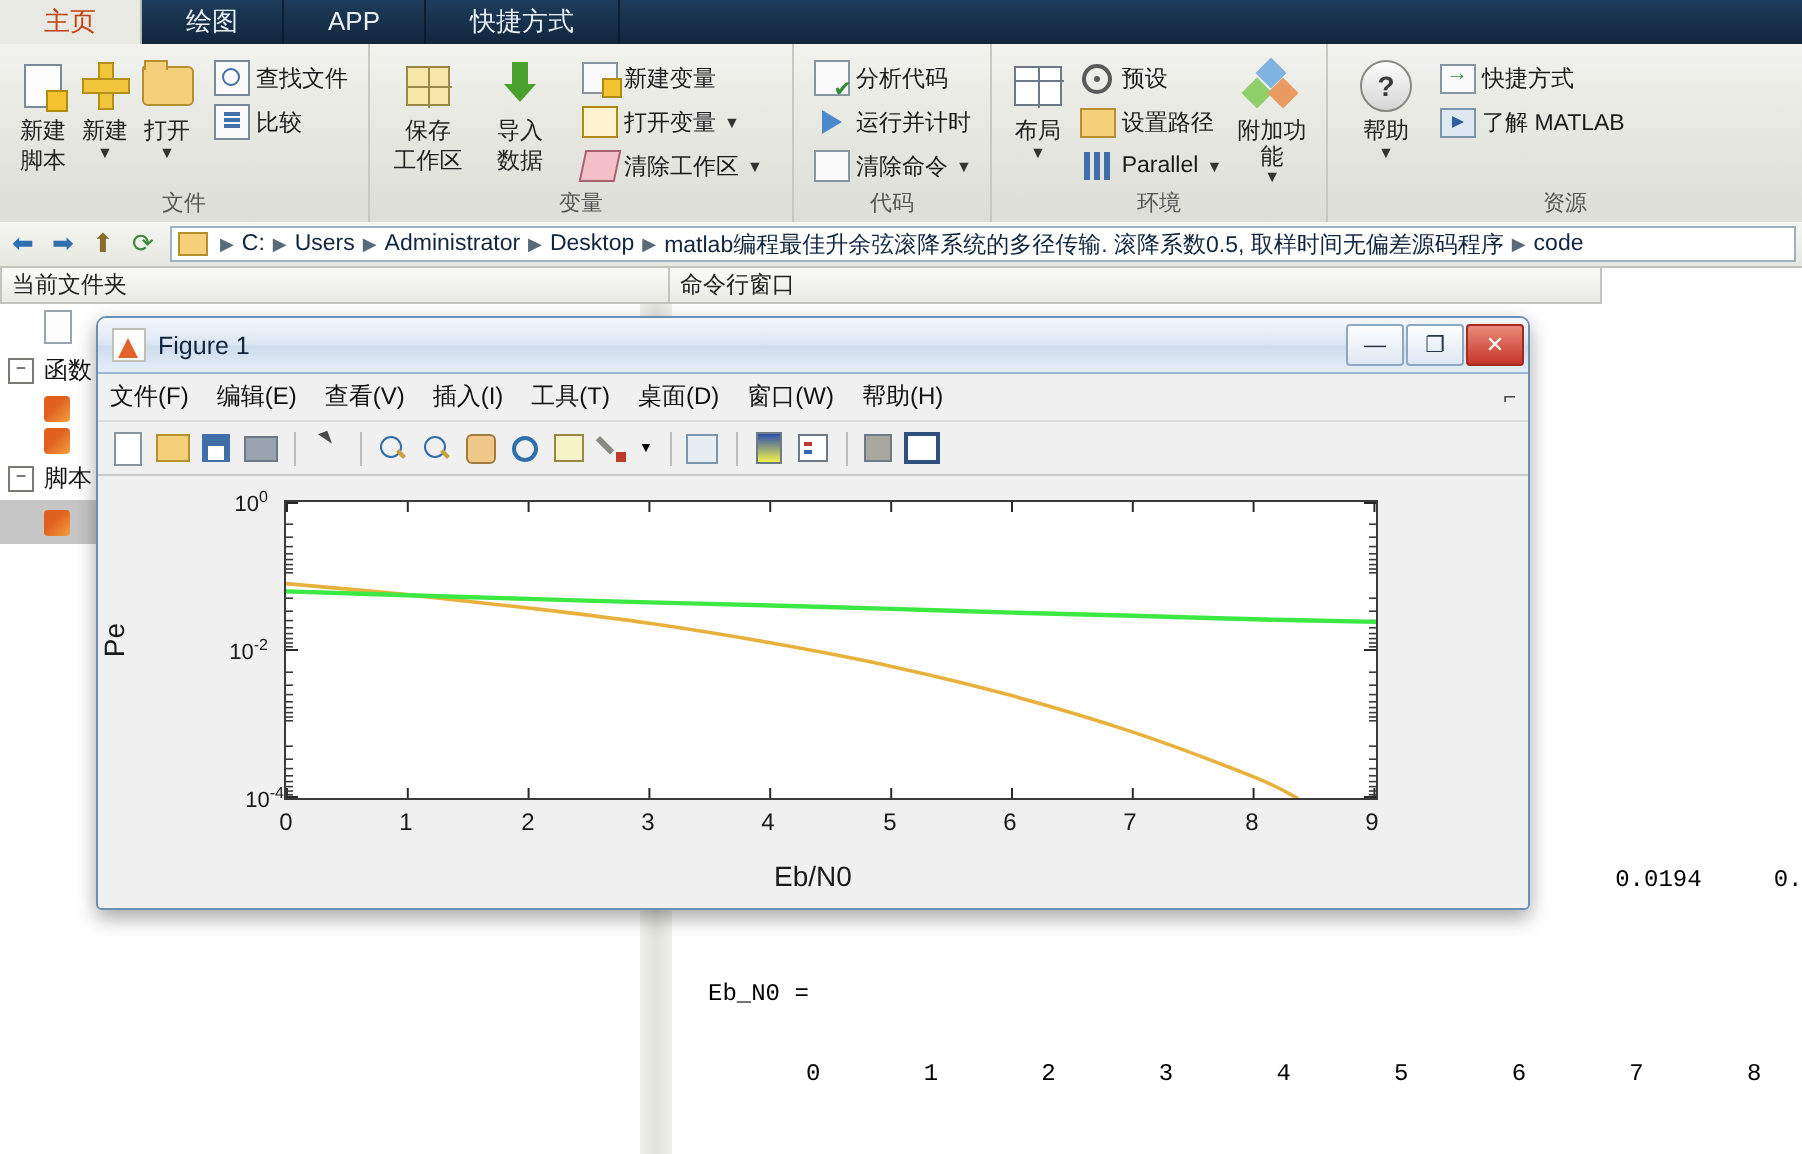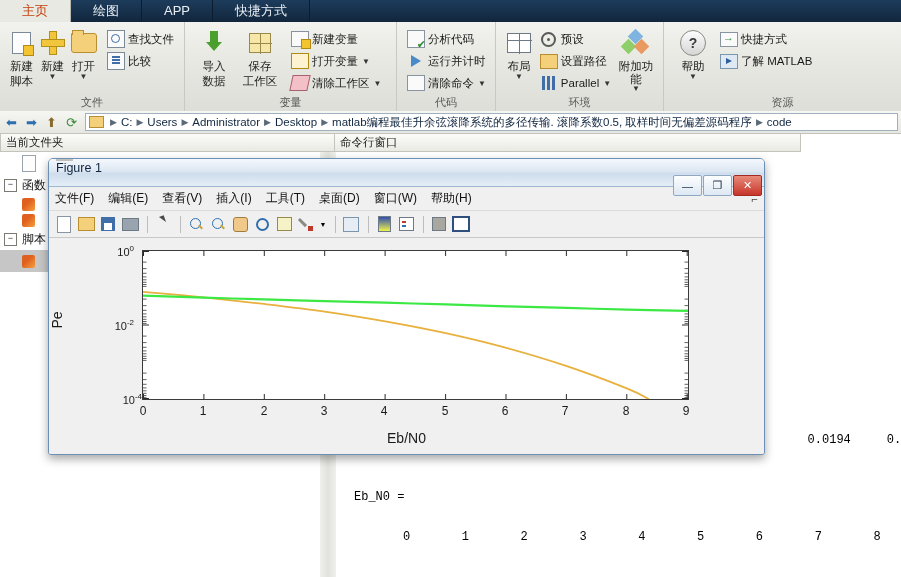--- a/index.html
+++ b/index.html
@@ -138,21 +138,21 @@
   .splitter:after{content:"";position:absolute;left:6px;top:200px;width:3px;height:28px;
                   border-left:1px solid #b4b4ac;border-right:1px solid #b4b4ac;}
   
   .figwin{
     position:absolute;left:48px;top:158px;width:715px;height:295px;
     background:#f0f0f0;border:1px solid #6b8fb5;border-radius:5px 5px 3px 3px;
     box-shadow:0 4px 10px rgba(0,0,0,.35);overflow:hidden;
   }
   .figtitle{
     height:27px;background:linear-gradient(to bottom,#f4f8fc 0%,#dbe6f2 48%,#cedcec 52%,#e4eef8 100%);
-    display:flex;padding:0 2px 0 7px;border-bottom:1px solid #9fb7d0;flex-direction:column;
+    display:flex;align-items:center;padding:0 2px 0 7px;border-bottom:1px solid #9fb7d0;
   }
   .figicon{width:15px;height:15px;margin-right:6px;position:relative;background:#fff;border:1px solid #c0c0b8;}
   .figicon:after{content:"";position:absolute;left:2px;bottom:1px;width:0;height:0;
                  border-left:5px solid transparent;border-right:5px solid transparent;border-bottom:10px solid #e2622a;}
   .figtitle .t{font-size:12.5px;color:#10263f;}
   .wbtns{margin-left:auto;display:flex;}
   .wbtn{width:27px;height:19px;margin-left:1px;border:1px solid #8fa8c2;border-radius:2px;
         background:linear-gradient(to bottom,#fdfefe,#dde8f3);display:flex;align-items:center;justify-content:center;
         font-size:11px;color:#24364a;}
   .wbtn.close{background:linear-gradient(to bottom,#e88b79,#c7352a);border-color:#a22a20;color:#fff;font-weight:bold;}
@@ -248,31 +248,31 @@
         </div>
       </div>
     </div>
     <div class="rlabel">文件</div>
   </div>
 
   <div class="rgroup" style="width:212px">
     <div class="rbody">
       <div class="bigbtn">
         <div class="ic">
+            <div class="i-grid"></div>
+          </div>
+        <div class="lb">保存</div>
+        <div class="lb">工作区</div>
+      </div>
+      <div class="bigbtn">
+        <div class="ic">
             <div class="i-down"></div>
           </div>
         <div class="lb">导入</div>
         <div class="lb">数据</div>
-      </div>
-      <div class="bigbtn">
-        <div class="ic">
-            <div class="i-grid"></div>
-          </div>
-        <div class="lb">保存</div>
-        <div class="lb">工作区</div>
       </div>
       <div class="smallcol" style="margin-left:4px">
         <div class="smallbtn">
           <div class="ic">
               <div class="i-var"></div>
             </div>
           <div class="lb">新建变量</div>
         </div>
         <div class="smallbtn">
           <div class="ic">

